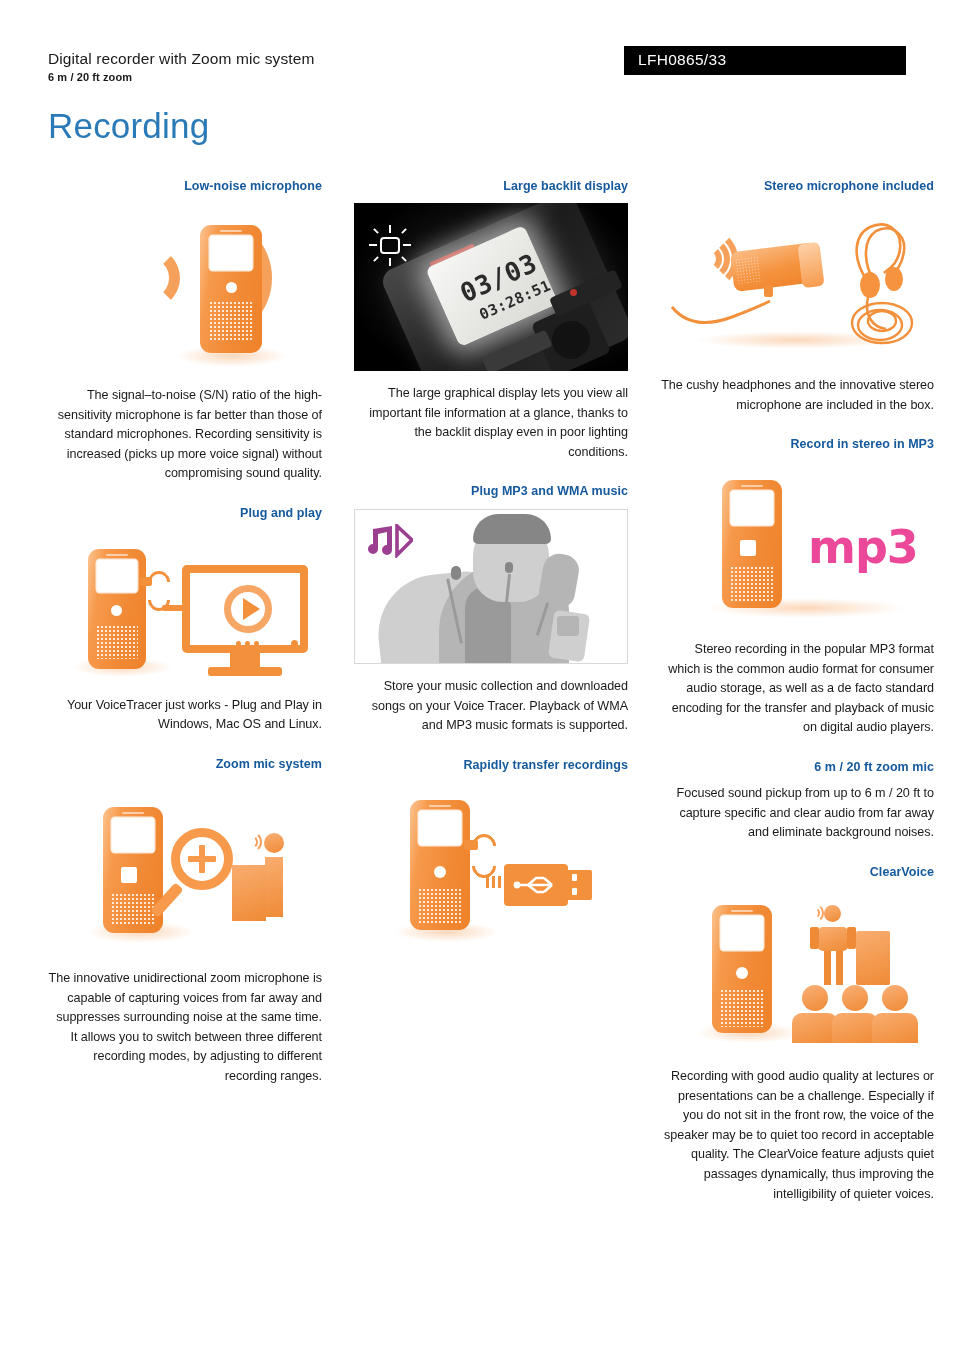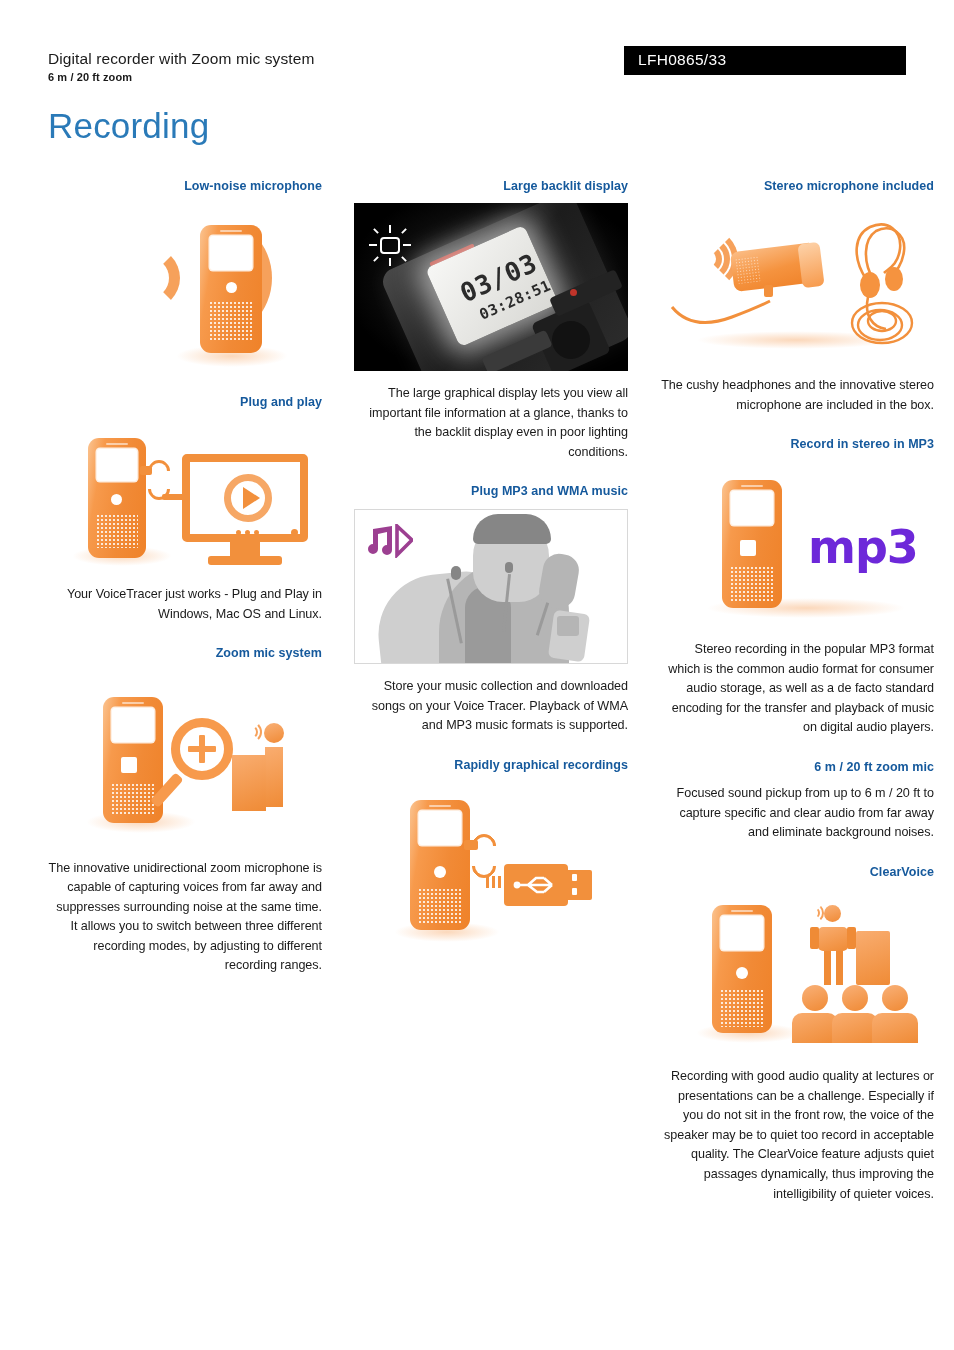--- a/index.html
+++ b/index.html
@@ -159,21 +159,21 @@
   .lcd-red { position: absolute; background: #c0342a; border-radius: 50%; }
 
   
   .man-bg { position: absolute; inset: 0; background: #ffffff; }
   .man-shape { position: absolute; }
   .g1 { background: #9a9a9a; } .g2 { background: #b5b5b5; }
   .g3 { background: #cfcfcf; } .g4 { background: #868686; }
   .music-icon { position: absolute; color: #9c3f91; }
 
   .mp3-word {
-    position: absolute; font-size: 46px; font-weight: 700; color: #6d28d9;
+    position: absolute; font-size: 46px; font-weight: 700; color: #ec4899;
     letter-spacing: -1px; font-family: "DejaVu Sans", sans-serif;
   }
 </style>
 </head>
 <body>
 
 <div class="page">
 
   <div class="header">
     <div class="doc-title">Digital recorder with Zoom mic system</div>
@@ -195,20 +195,21 @@
           <div class="arc" style="left:98px;top:12px;width:126px;height:126px;border-width:11px;"></div>
           <div class="shadow-ell" style="left:128px;top:142px;width:112px;height:22px;"></div>
           <div class="device">
             <div class="dev-body" style="left:152px;top:22px;width:62px;height:128px;"></div>
             <div class="dev-top" style="left:172px;top:27px;width:22px;"></div>
             <div class="dev-screen" style="left:162px;top:33px;width:42px;height:34px;"></div>
             <div class="dev-dot" style="left:178px;top:79px;width:11px;height:11px;"></div>
             <div class="dev-grid" style="left:161px;top:98px;width:44px;height:40px;"></div>
           </div>
         </div>
+        <div class="sec-text">The signal–to-noise (S/N) ratio of the high-sensitivity microphone is far better than those of standard microphones. Recording sensitivity is increased (picks up more voice signal) without compromising sound quality.</div>
       </div>
 
       <div class="sec">
         <div class="sec-title">Plug and play</div>
         <div class="illus fig" style="height:152px;">
           <div class="shadow-ell" style="left:24px;top:126px;width:100px;height:20px;"></div>
           <div class="device">
             <div class="dev-body" style="left:40px;top:18px;width:58px;height:120px;"></div>
             <div class="dev-top" style="left:58px;top:23px;width:22px;"></div>
             <div class="dev-screen" style="left:49px;top:29px;width:40px;height:32px;"></div>
@@ -323,21 +324,21 @@
 
           <svg class="music-icon" style="left:12px;top:14px;" width="46" height="34" viewBox="0 0 46 34">
             <path d="M6 20 a5 5 0 1 0 5 5 V10 l9-2 v13 a5 5 0 1 0 5 5 V2 L6 5 Z" fill="#9c3f91"></path>
             <path d="M30 2 L45 16 L30 31 Z" fill="none" stroke="#9c3f91" stroke-width="3.6"></path>
           </svg>
         </div>
         <div class="sec-text">Store your music collection and downloaded songs on your Voice Tracer. Playback of WMA and MP3 music formats is supported.</div>
       </div>
 
       <div class="sec">
-        <div class="sec-title">Rapidly graphical recordings</div>
+        <div class="sec-title">Rapidly transfer recordings</div>
         <div class="illus fig" style="height:170px;">
           <div class="shadow-ell" style="left:40px;top:140px;width:106px;height:20px;"></div>
           <div class="device">
             <div class="dev-body" style="left:56px;top:18px;width:60px;height:130px;"></div>
             <div class="dev-top" style="left:75px;top:23px;width:22px;"></div>
             <div class="dev-screen" style="left:65px;top:29px;width:42px;height:34px;"></div>
             <div class="dev-dot" style="left:80px;top:84px;width:12px;height:12px;"></div>
             <div class="dev-grid" style="left:64px;top:106px;width:44px;height:36px;"></div>
           </div>
           <div>

